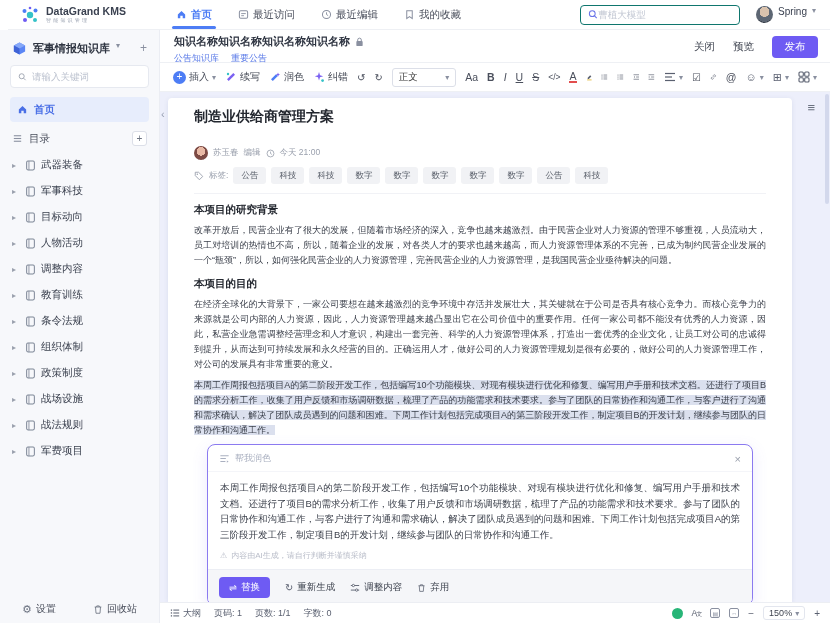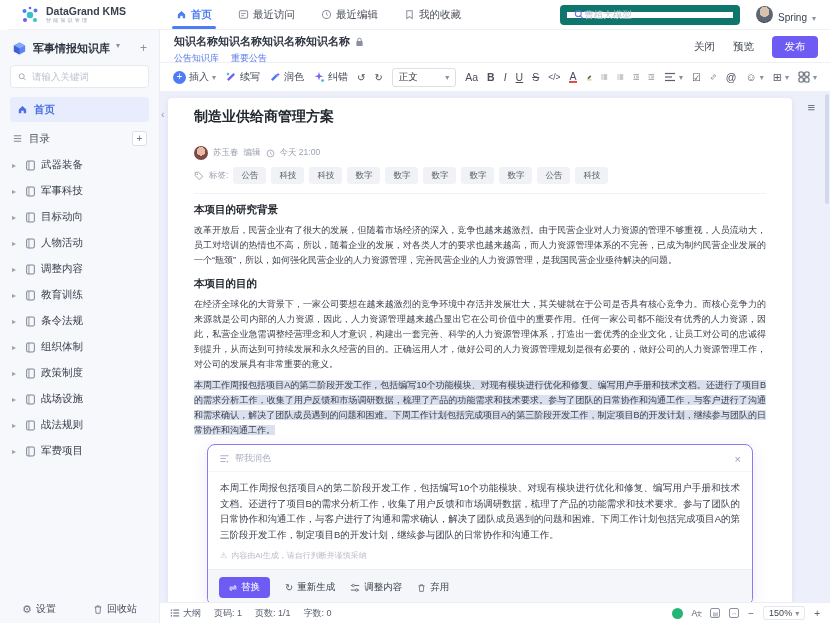--- a/index.html
+++ b/index.html
@@ -8,24 +8,24 @@
 
 .topbar{position:absolute;top:0;left:8px;right:0;height:30px;background:#fff;border-bottom:1px solid #eef0f4;display:flex;align-items:center;z-index:40}
 .brand{display:flex;align-items:center;gap:6px;padding-left:12px;width:158px}
 .brand-txt{line-height:1}
 .brand-name{font-size:10.5px;font-weight:bold;color:#3a4150}
 .brand-sub{font-size:5px;color:#9aa2b1;letter-spacing:2.2px;margin-top:2px}
 .topnav{display:flex;align-items:center;gap:26px;margin-left:10px;height:100%}
 .nav-item{display:flex;align-items:center;gap:4px;font-size:10.5px;color:#4a4f5c;height:100%;position:relative;cursor:pointer}
 .nav-item.active{color:#4d7df5;font-weight:bold}
 .nav-item.active::after{content:"";position:absolute;left:-4px;right:-4px;bottom:0;height:3px;border-radius:2px;background:#4d7df5}
-.top-search{margin-left:auto;display:flex;align-items:center;gap:0;width:180px;height:20px;border:7px solid #0f766e;border-radius:4px;padding:0 7px;background:#fff}
+.top-search{margin-left:auto;display:flex;align-items:center;gap:0;width:160px;height:20px;border:1px solid #0f766e;border-radius:4px;padding:0 7px;background:#fff}
 .top-search input{border:0;outline:0;width:100%;font-size:9.5px;color:#333;background:transparent}
 .top-search input::placeholder{color:#c2c7d3}
-.user{display:flex;align-items:flex-end;gap:5px;margin:0 14px 0 16px;cursor:pointer}
+.user{display:flex;align-items:flex-start;gap:5px;margin:0 14px 0 16px;cursor:pointer}
 .avatar{width:17px;height:17px;border-radius:50%;background:radial-gradient(circle at 50% 35%,#d9c2ad 0 35%,#5d6673 36% 70%,#3c434e 71%)}
 .user-name{font-size:10px;color:#3a4150}
 .caret{font-size:8px;color:#8a90a0}
 .btn-new{height:30px;width:74px;border:0;color:#fff;font-size:11px;cursor:pointer;background:linear-gradient(90deg,#4b7cf6,#4a5ef0)}
 
 .sidebar{position:absolute;top:30px;left:0;width:160px;bottom:0;background:#f7f8fb;border-right:1px solid #ebedf3;padding:8px 10px 0;font-size:10.5px}
 .sb-head{display:flex;align-items:center;justify-content:space-between;color:#9aa2b1;font-size:9.5px;padding:2px 2px 8px}
 .chev-up{width:7px;height:7px;border-left:1.5px solid #a6acba;border-top:1.5px solid #a6acba;transform:rotate(45deg);margin-top:3px}
 .kb-row{display:flex;align-items:flex-start;gap:6px;padding:3px 2px 9px;cursor:pointer}
 .kb-name{font-size:11px;color:#2f3542;font-weight:bold}

